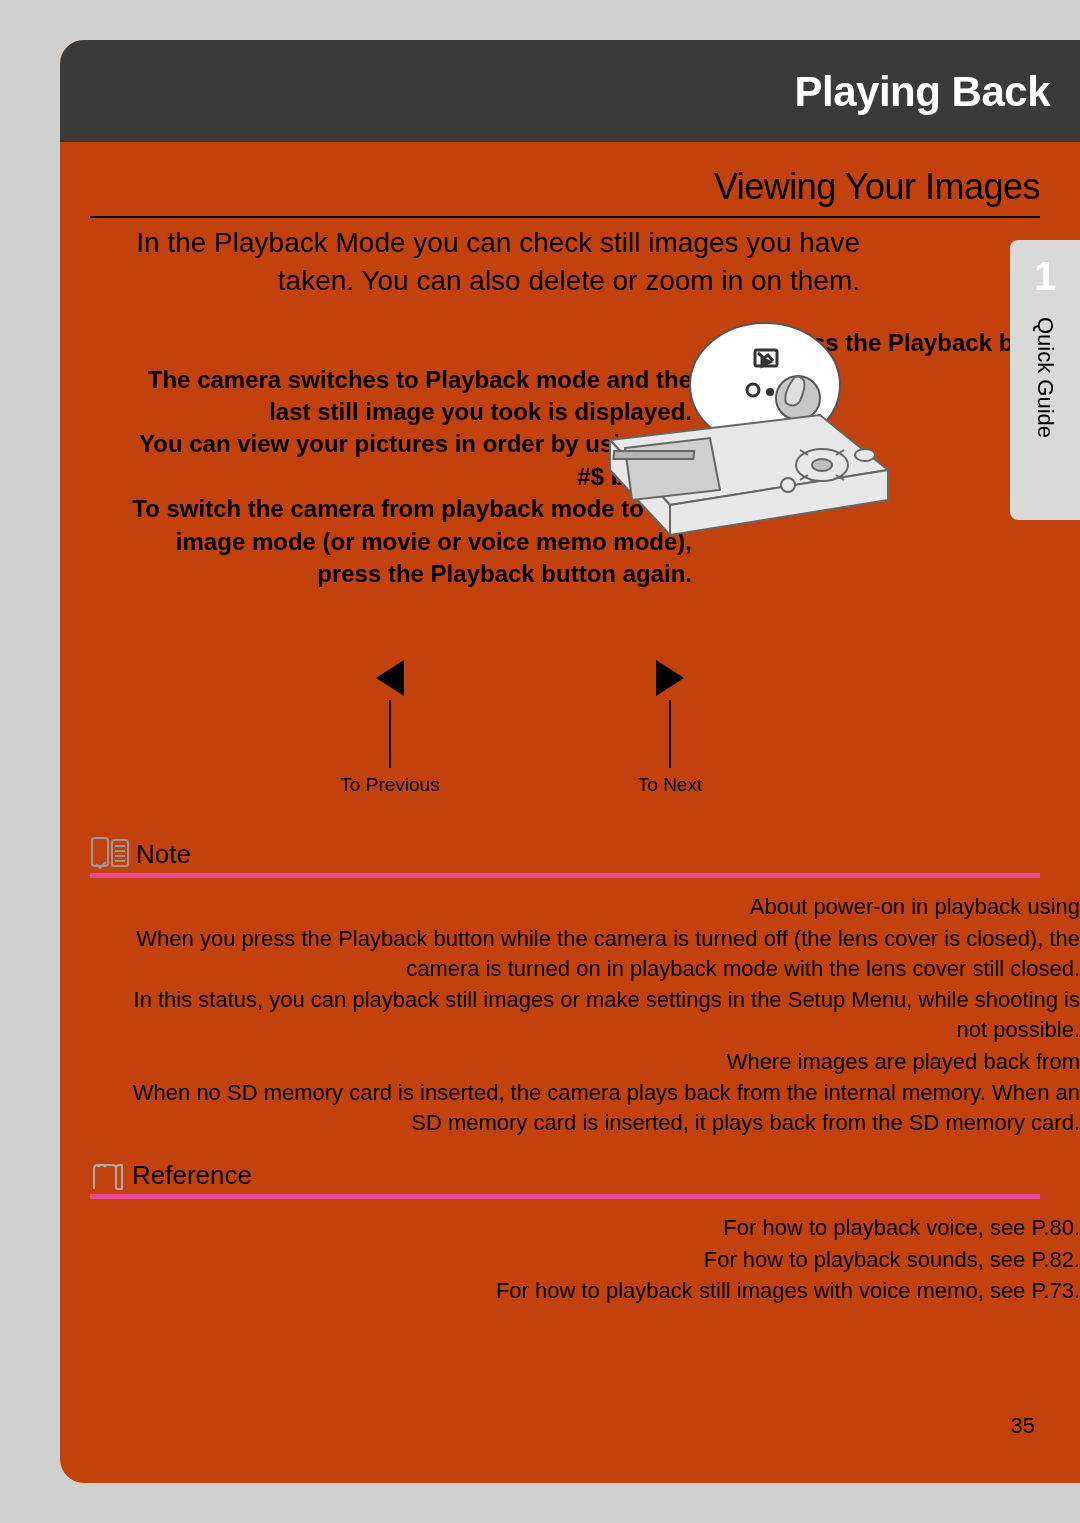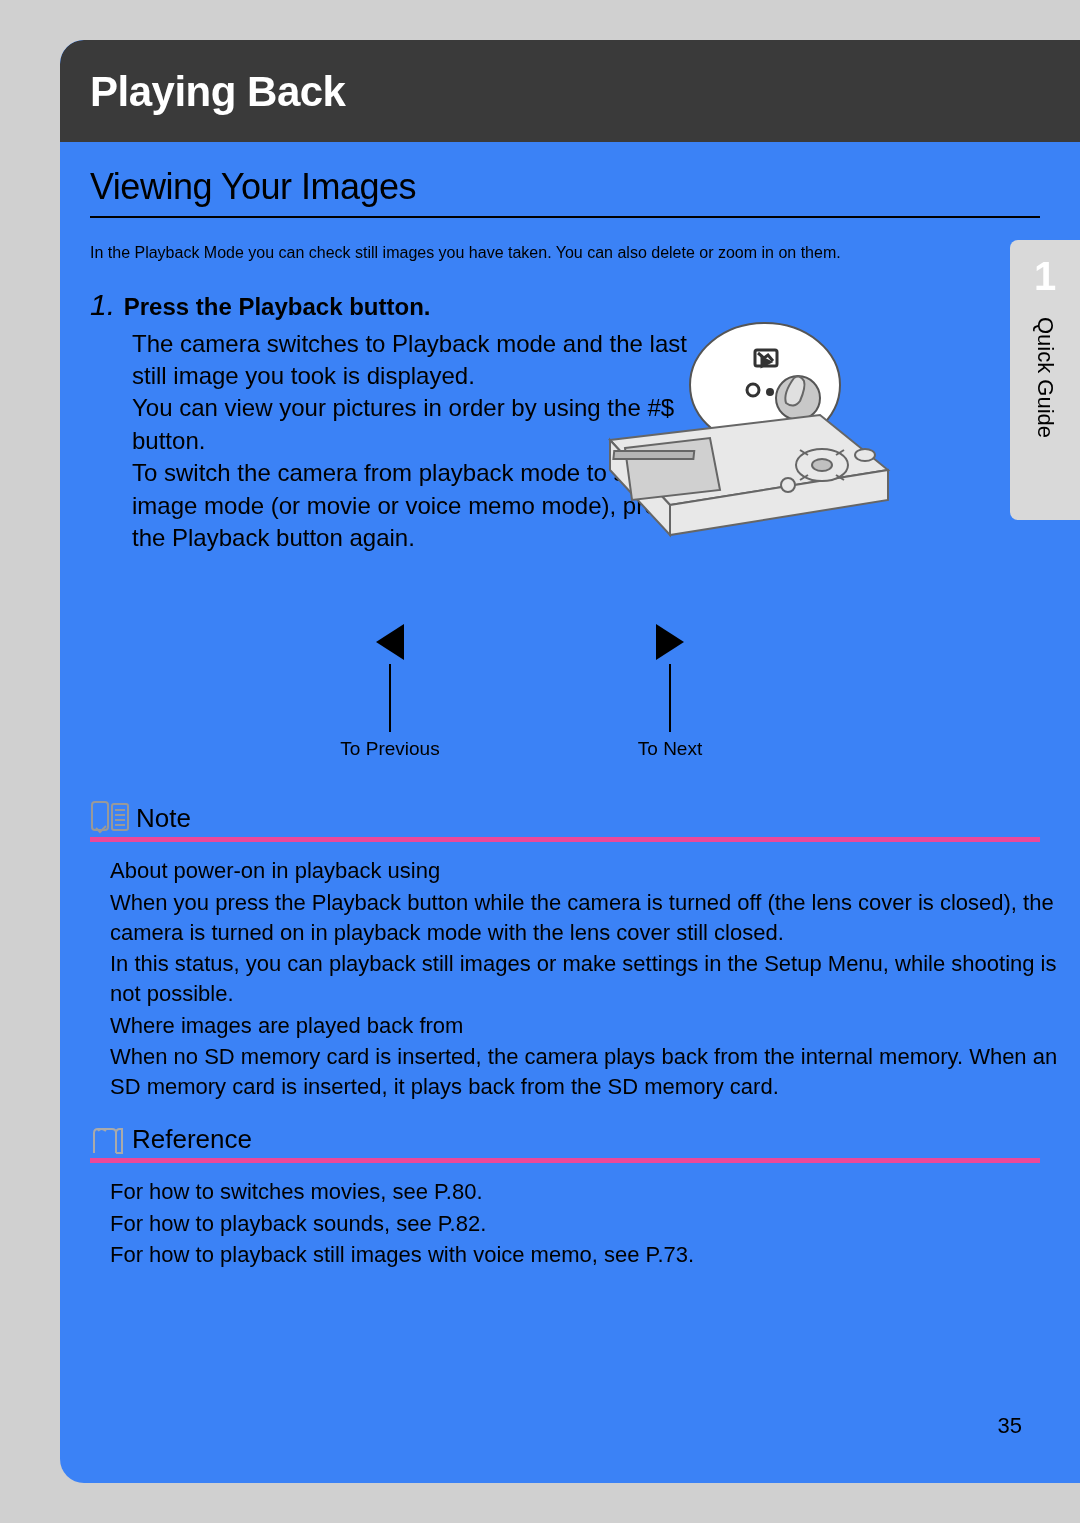--- a/index.html
+++ b/index.html
@@ -10,25 +10,26 @@
     width: 1080px;
     height: 1523px;
     position: relative;
   }
   .page {
     position: absolute;
     top: 40px;
     left: 60px;
     right: 0;
     bottom: 40px;
-    background: #3b82f6;
+    background: #c2410c;
     border-top-left-radius: 24px;
     border-bottom-left-radius: 24px;
     padding: 0;
     overflow: hidden;
+    text-align: right;
   }
   .chapter-bar {
     background: #3a3a3a;
     color: #fff;
     font-weight: 900;
     font-size: 42px;
     padding: 28px 30px 26px 30px;
     letter-spacing: -0.5px;
     border-top-left-radius: 24px;
   }
@@ -37,23 +38,23 @@
   }
   .section-title {
     font-size: 36px;
     font-weight: 400;
     letter-spacing: -0.5px;
     padding-bottom: 8px;
     border-bottom: 2px solid #000;
     margin-right: 40px;
   }
   .intro {
-    font-size: 16px;
+    font-size: 28px;
     line-height: 1.35;
-    margin-top: 24px;
+    margin-top: 6px;
     padding-right: 220px;
   }
   .step {
     margin-top: 24px;
   }
   .step-head {
     font-size: 24px;
   }
   .step-num {
     font-style: italic;
@@ -63,20 +64,21 @@
   }
   .step-title {
     font-weight: 700;
   }
   .step-body {
     font-size: 24px;
     line-height: 1.35;
     margin-left: 42px;
     margin-top: 6px;
     max-width: 560px;
+    font-weight: bold;
   }
   
   .camera-illus {
     position: absolute;
     top: 280px;
     left: 510px;
     width: 340px;
     height: 230px;
   }
   
@@ -164,21 +166,21 @@
   .callout-body {
     font-size: 22px;
     line-height: 1.35;
     margin-top: 14px;
     margin-left: 20px;
   }
   .callout-body p { margin-bottom: 2px; }
   .page-num {
     position: absolute;
     bottom: 44px;
-    right: 58px;
+    right: 45px;
     font-size: 22px;
   }
 </style>
 </head>
 <body>
 
 <div class="page">
 
   <div class="chapter-bar">
     <span>Playing Back</span>
@@ -276,21 +278,21 @@
     <div class="callout" style="margin-top:22px">
       <div class="callout-head">
         <svg class="callout-icon" width="36" height="30" viewBox="0 0 36 30">
           <path d="M4 28 V8 q0 -4 4 -4 h14 q4 0 4 4 v20" fill="none" stroke="#aaa" stroke-width="2"></path>
           <path d="M26 8 q0 -4 4 -4 h2 v24 h-6" fill="none" stroke="#aaa" stroke-width="2"></path>
           <path d="M8 6 q3 -4 8 0" fill="none" stroke="#aaa" stroke-width="2"></path>
         </svg>
         <span class="callout-title">Reference</span>
       </div>
       <div class="callout-body">
-        <p>For how to switches movies, see P.80.</p>
+        <p>For how to playback voice, see P.80.</p>
         <p>For how to playback sounds, see P.82.</p>
         <p>For how to playback still images with voice memo, see P.73.</p>
       </div>
     </div>
 
   </div>
 
   <div class="side-tab">
     <div class="side-tab-num">1</div>
     <div class="side-tab-label">Quick Guide</div>

